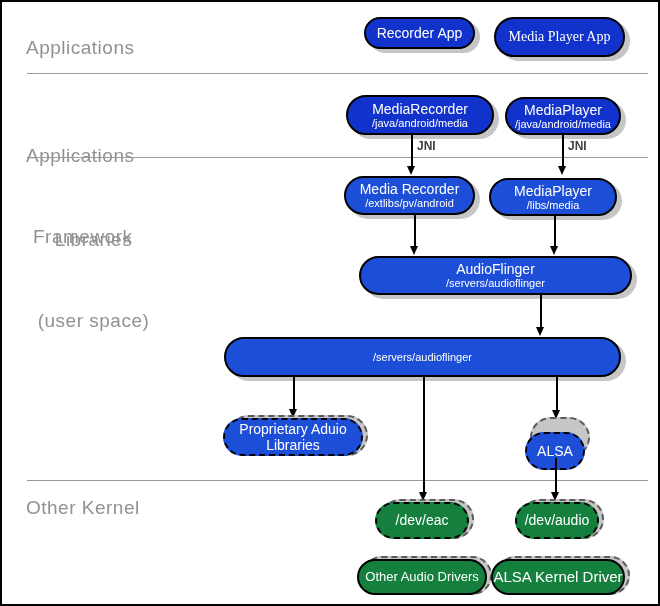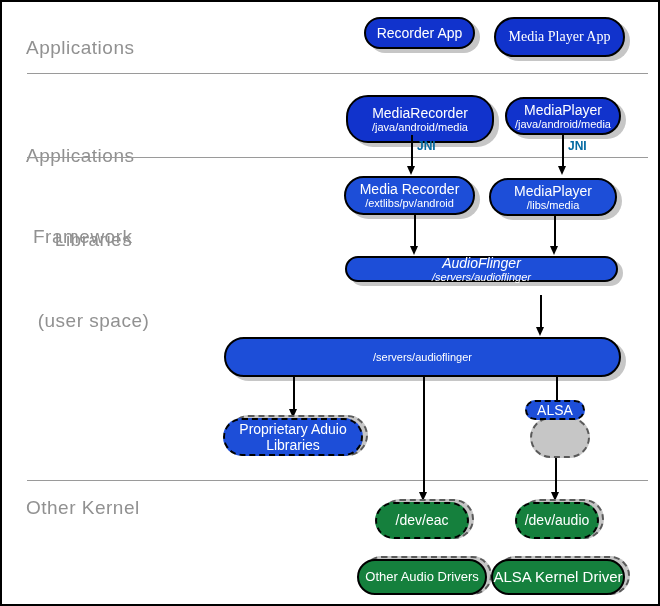--- a/index.html
+++ b/index.html
@@ -53,21 +53,21 @@
   .node .path{font-size:11px;}
   .vline{position:absolute;width:1.5px;background:#000;}
   .ahead{
     position:absolute;width:0;height:0;
     border-left:4.5px solid transparent;
     border-right:4.5px solid transparent;
     border-top:9px solid #000;
   }
   .jni-label{
     position:absolute;
-    color:#0369a1;font-size:12px;font-weight:bold;
+    color:#404040;font-size:12px;font-weight:bold;
   }
 </style>
 </head>
 <body>
 
 <div id="canvas">
 
   <div class="layer-label" style="left:24px;top:32px;">Applications</div>
 
   <div class="layer-label" style="left:24px;top:86px;">
@@ -86,21 +86,21 @@
   <div class="divider" style="top:155px;"></div>
   <div class="divider" style="top:478px;"></div>
 
   <div class="node blue solid-shadow" style="left:362px;top:15px;width:111px;height:32px;">
     <span class="title">Recorder App</span>
   </div>
   <div class="node blue solid-shadow" style="left:492px;top:15px;width:131px;height:40px;font-family:Liberation Serif, serif;">
     <span class="title">Media Player App</span>
   </div>
 
-  <div class="node blue solid-shadow" style="left:344px;top:93px;width:148px;height:48px;">
+  <div class="node blue solid-shadow" style="left:344px;top:93px;width:148px;height:40px;">
     <span class="title">MediaRecorder</span>
     <span class="path">/java/android/media</span>
   </div>
   <div class="node blue solid-shadow" style="left:503px;top:95px;width:116px;height:38px;">
     <span class="title">MediaPlayer</span>
     <span class="path">/java/android/media</span>
   </div>
 
   <div class="vline" style="left:409px;top:133px;height:32px;"></div>
   <div class="ahead" style="left:405px;top:164px;"></div>
@@ -117,21 +117,21 @@
   <div class="node green solid-shadow" style="left:487px;top:176px;width:128px;height:38px;">
     <span class="title">MediaPlayer</span>
     <span class="path">/libs/media</span>
   </div>
 
   <div class="vline" style="left:412px;top:213px;height:32px;"></div>
   <div class="ahead" style="left:408px;top:244px;"></div>
   <div class="vline" style="left:552px;top:214px;height:31px;"></div>
   <div class="ahead" style="left:548px;top:244px;"></div>
 
-  <div class="node green solid-shadow" style="left:343px;top:254px;width:273px;height:26px;font-style:italic;">
+  <div class="node green solid-shadow" style="left:357px;top:254px;width:273px;height:39px;">
     <span class="title">AudioFlinger</span>
     <span class="path">/servers/audioflinger</span>
   </div>
 
   <div class="vline" style="left:538px;top:293px;height:33px;"></div>
   <div class="ahead" style="left:534px;top:325px;"></div>
 
   <div class="node green solid-shadow" style="left:222px;top:335px;width:397px;height:40px;">
     <span class="path">/servers/audioflinger</span>
   </div>
@@ -144,21 +144,21 @@
 
   <div class="vline" style="left:554px;top:375px;height:34px;"></div>
   <div class="ahead" style="left:550px;top:408px;"></div>
 
   <div class="shadow" style="left:226px;top:413px;width:140px;height:41px;"></div>
   <div class="node green dashed" style="left:221px;top:416px;width:140px;height:38px;">
     <span class="title" style="width:125px;">Proprietary Aduio Libraries</span>
   </div>
 
   <div class="shadow" style="left:528px;top:415px;width:60px;height:41px;"></div>
-  <div class="node green dashed" style="left:523px;top:398px;width:60px;height:20px;">
+  <div class="node green dashed" style="left:523px;top:430px;width:60px;height:38px;">
     <span class="title">ALSA</span>
   </div>
 
   <div class="vline" style="left:553px;top:456px;height:35px;"></div>
   <div class="ahead" style="left:549px;top:490px;"></div>
 
   <div class="shadow" style="left:378px;top:497px;width:94px;height:40px;"></div>
   <div class="node red dashed" style="left:373px;top:500px;width:94px;height:37px;">
     <span class="title">/dev/eac</span>
   </div>

